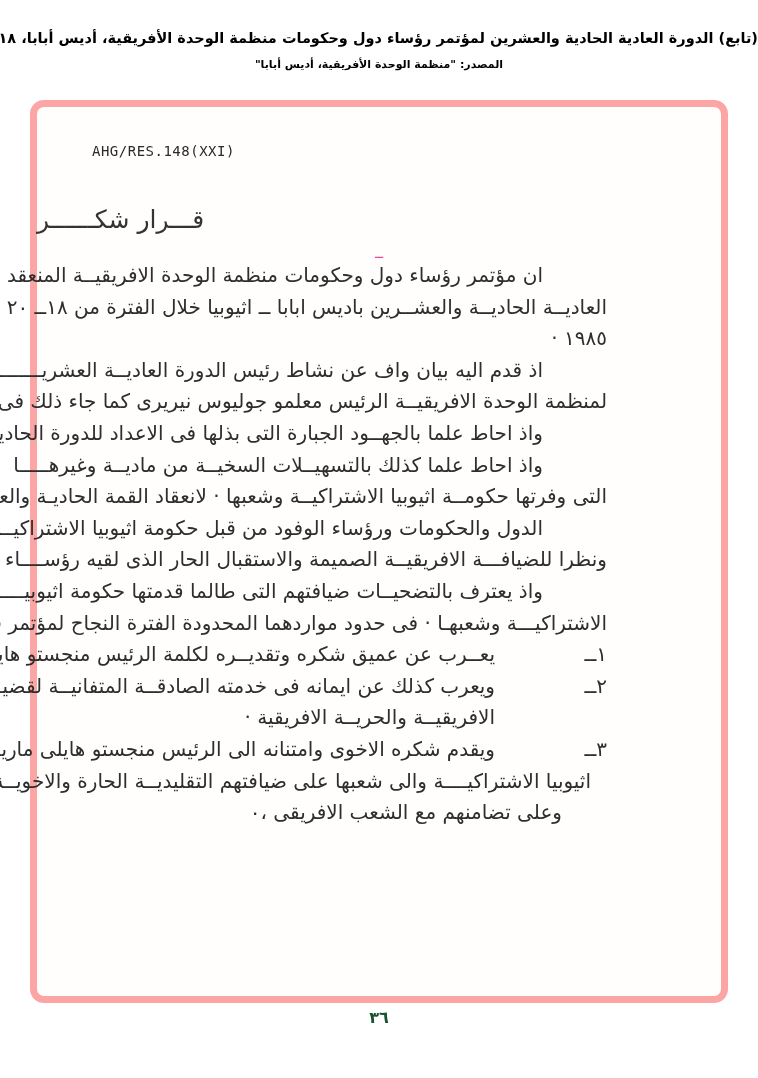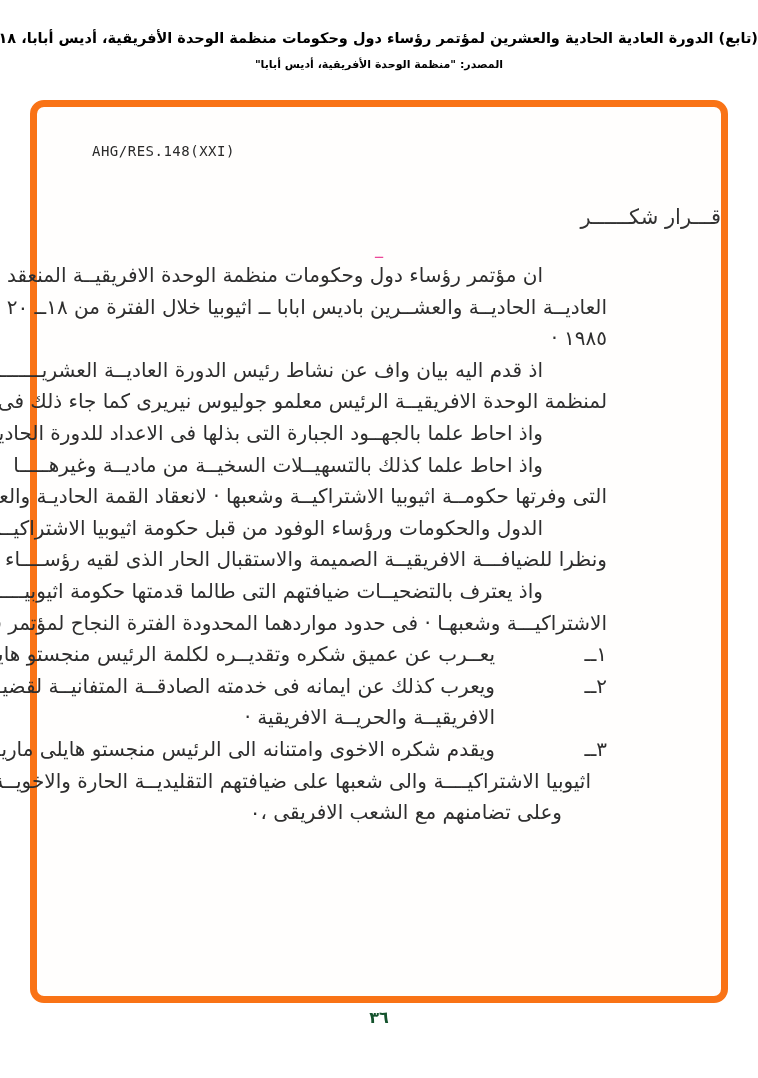--- a/index.html
+++ b/index.html
@@ -16,32 +16,32 @@
   }
   .hdr2{
     position:absolute;top:58px;left:0;right:0;
     direction:rtl;text-align:center;
     font-size:11px;font-weight:bold;color:#000;
     white-space:nowrap;
   }
   
   .scan-frame{
     position:absolute;left:30px;top:100px;width:698px;height:903px;
-    border:7px solid #f97316;border-radius:14px;background:#fffefd;
+    border:7px solid #fca5a5;border-radius:14px;background:#fffefd;
     box-sizing:border-box;
   }
   
   .doc-ref{
     position:absolute;left:55px;top:36px;
     font-family:"DejaVu Sans Mono","Liberation Mono",monospace;
     font-size:14px;letter-spacing:.5px;color:#2a2a2a;
   }
   .doc-title{
-    position:absolute;top:98px;left:0;right:0;text-align:right;
-    direction:rtl;font-size:21px;color:#333;white-space:nowrap;
+    position:absolute;top:98px;left:0;right:0;text-align:left;
+    direction:rtl;font-size:25px;color:#333;white-space:nowrap;
   }
   .title-dash{
     position:absolute;top:138px;left:0;right:0;text-align:center;
     direction:rtl;font-size:14px;color:#ec4899;
   }
   .body-flow{
     position:absolute;top:153px;right:114px;left:30px;
     direction:rtl;text-align:right;color:#2e2e2e;
     font-size:20px;line-height:31.6px;
   }

